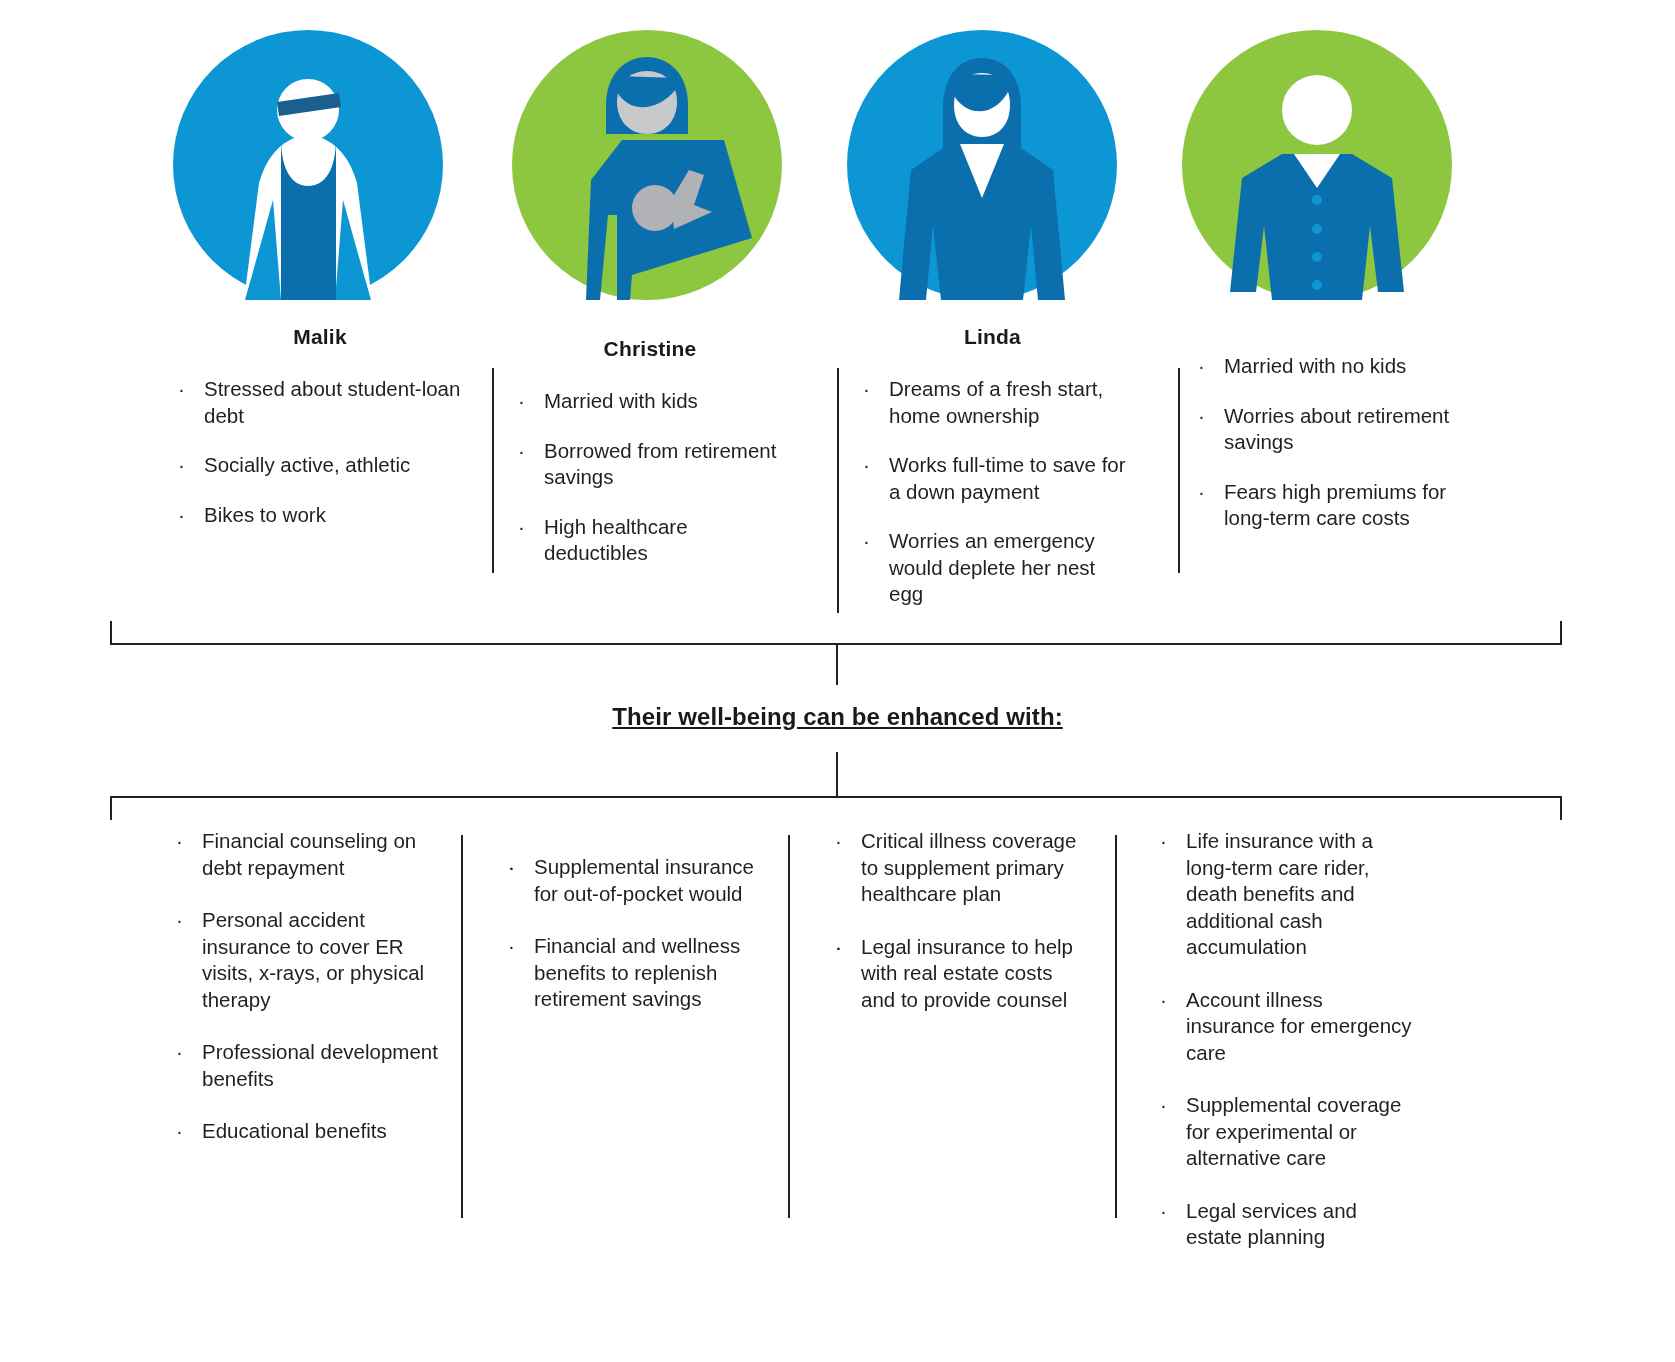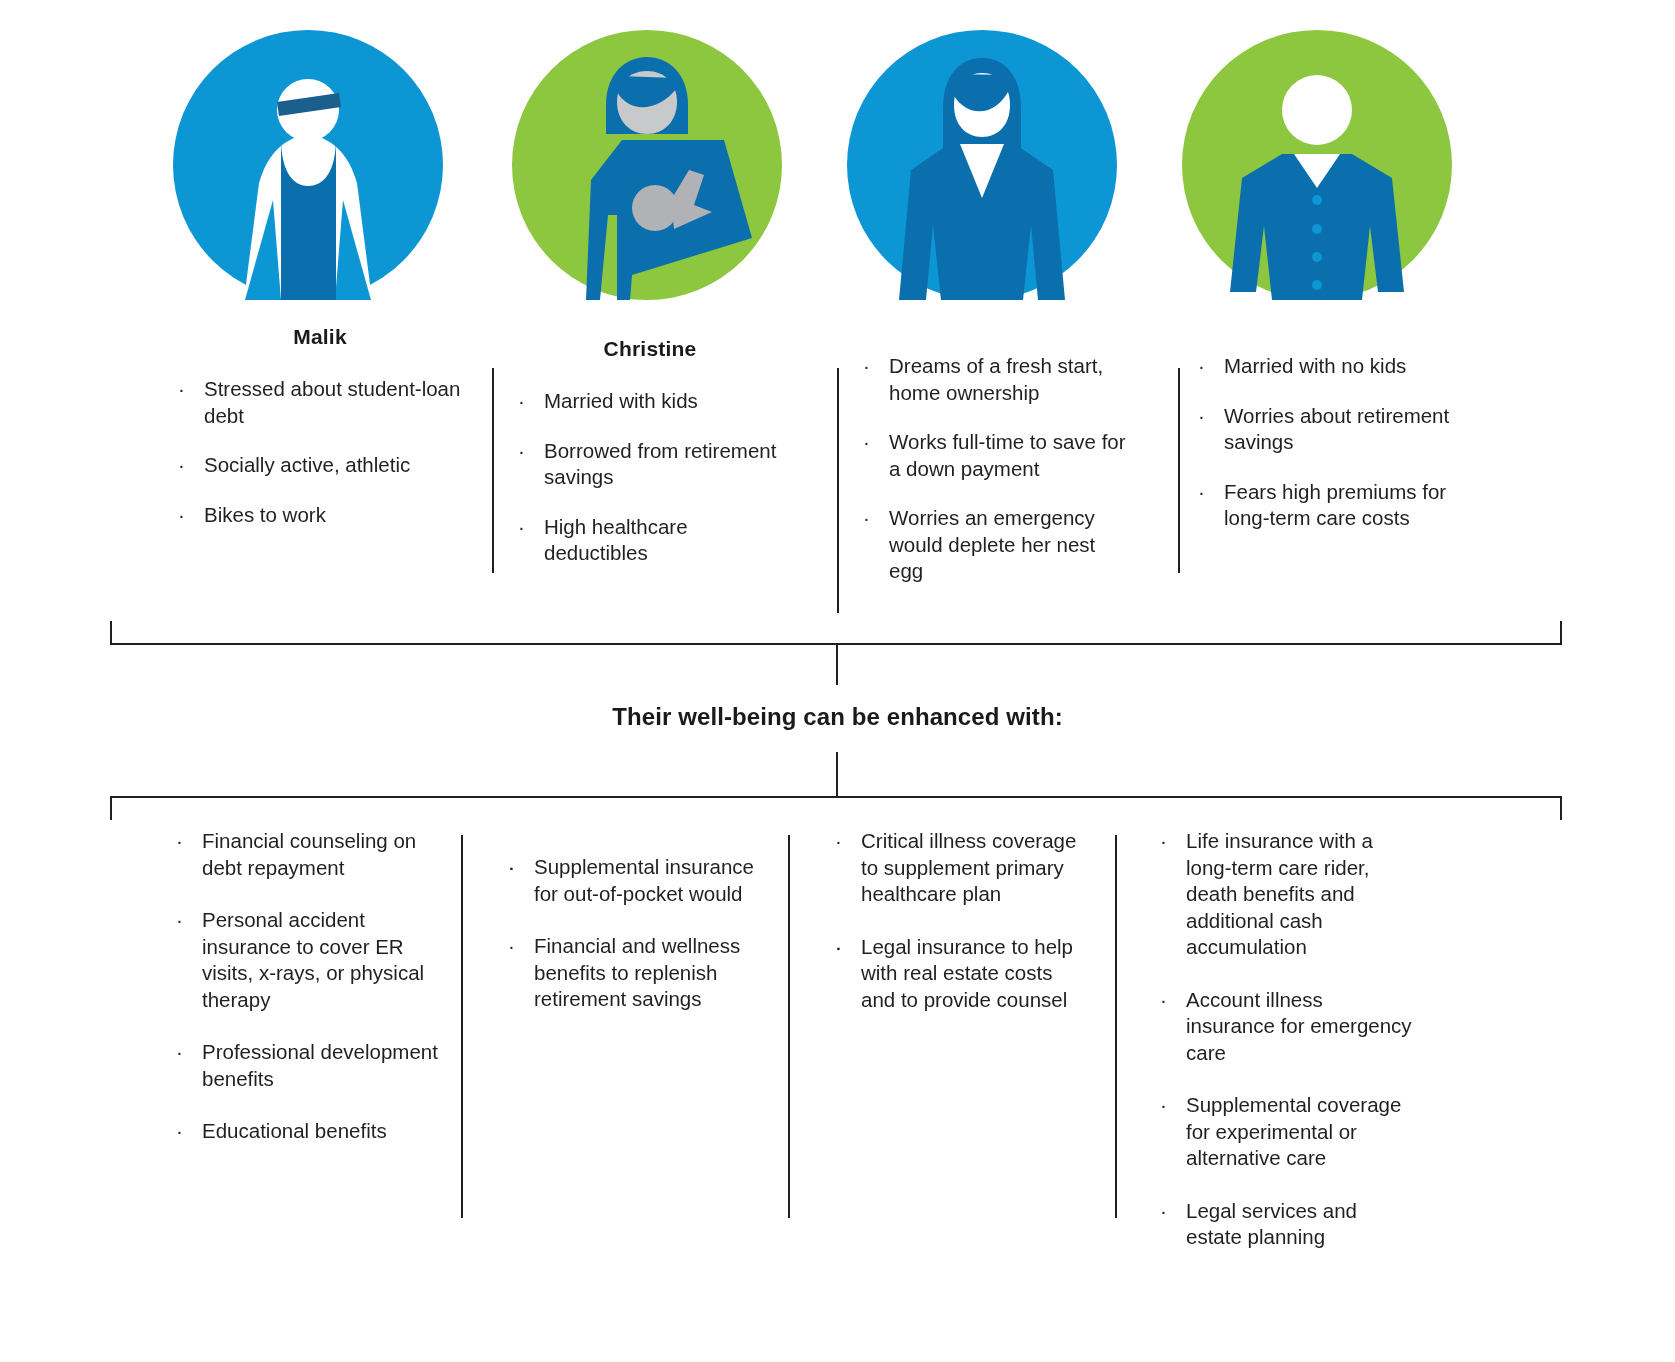--- a/index.html
+++ b/index.html
@@ -37,21 +37,21 @@
   .vdiv{position:absolute;width:1.5px;background:#231f20;}
 
   
   .bracket{position:absolute;}
   .bracket .hbar{position:absolute;left:0;top:0;height:2px;background:#231f20;width:100%;}
   .bracket .tick{position:absolute;width:2px;background:#231f20;}
   .stem{position:absolute;width:1.5px;background:#231f20;}
 
   .midtitle{
     position:absolute;width:100%;text-align:center;
-    font-size:24px;font-weight:bold;color:#1a1a1a;letter-spacing:.1px;
+    font-size:24px;font-weight:bold;color:#1a1a1a;letter-spacing:.1px;text-decoration:underline;
   }
 
   
   .cols-bottom{position:absolute;left:0;top:828px;width:1675px;height:420px;}
   .cols-bottom .bullets li{margin-bottom:26px;}
 </style>
 </head>
 <body>
 
 <div class="stage">
@@ -144,20 +144,21 @@
     <div class="col" style="left:510px;width:280px;margin-top:12px;">
       <div class="pname">Christine</div>
       <ul class="bullets" style="margin-top:28px;">
         <li><span class="dot">·</span><span>Married with kids</span></li>
         <li><span class="dot">·</span><span>Borrowed from retirement savings</span></li>
         <li><span class="dot">·</span><span>High healthcare deductibles</span></li>
       </ul>
     </div>
 
     <div class="col" style="left:855px;width:275px;">
+      <div class="pname">Linda</div>
       <ul class="bullets" style="margin-top:28px;">
         <li><span class="dot">·</span><span>Dreams of a fresh start, home ownership</span></li>
         <li><span class="dot">·</span><span>Works full-time to save for a down payment</span></li>
         <li><span class="dot">·</span><span>Worries an emergency would deplete her nest egg</span></li>
       </ul>
     </div>
 
     <div class="col" style="left:1190px;width:275px;">
       <ul class="bullets" style="margin-top:28px;">
         <li><span class="dot">·</span><span>Married with no kids</span></li>

